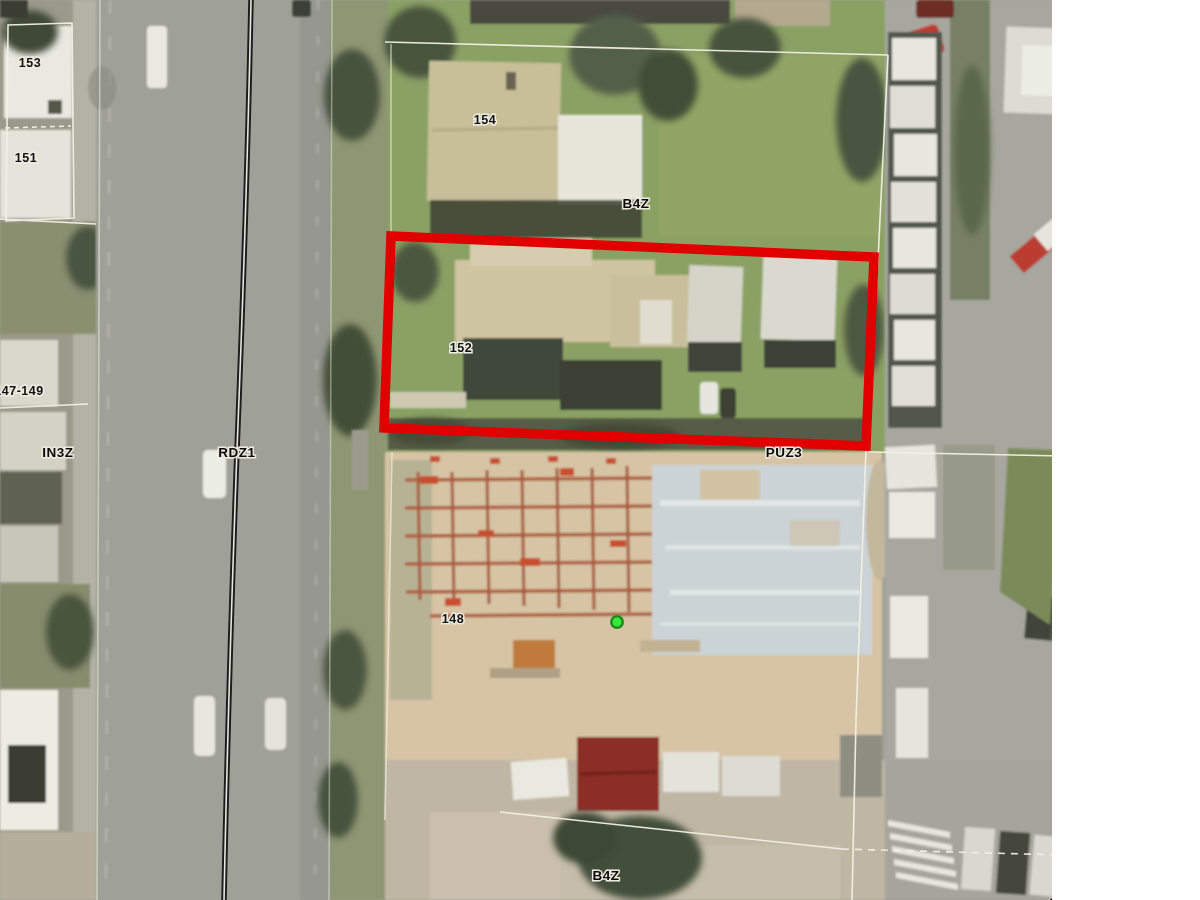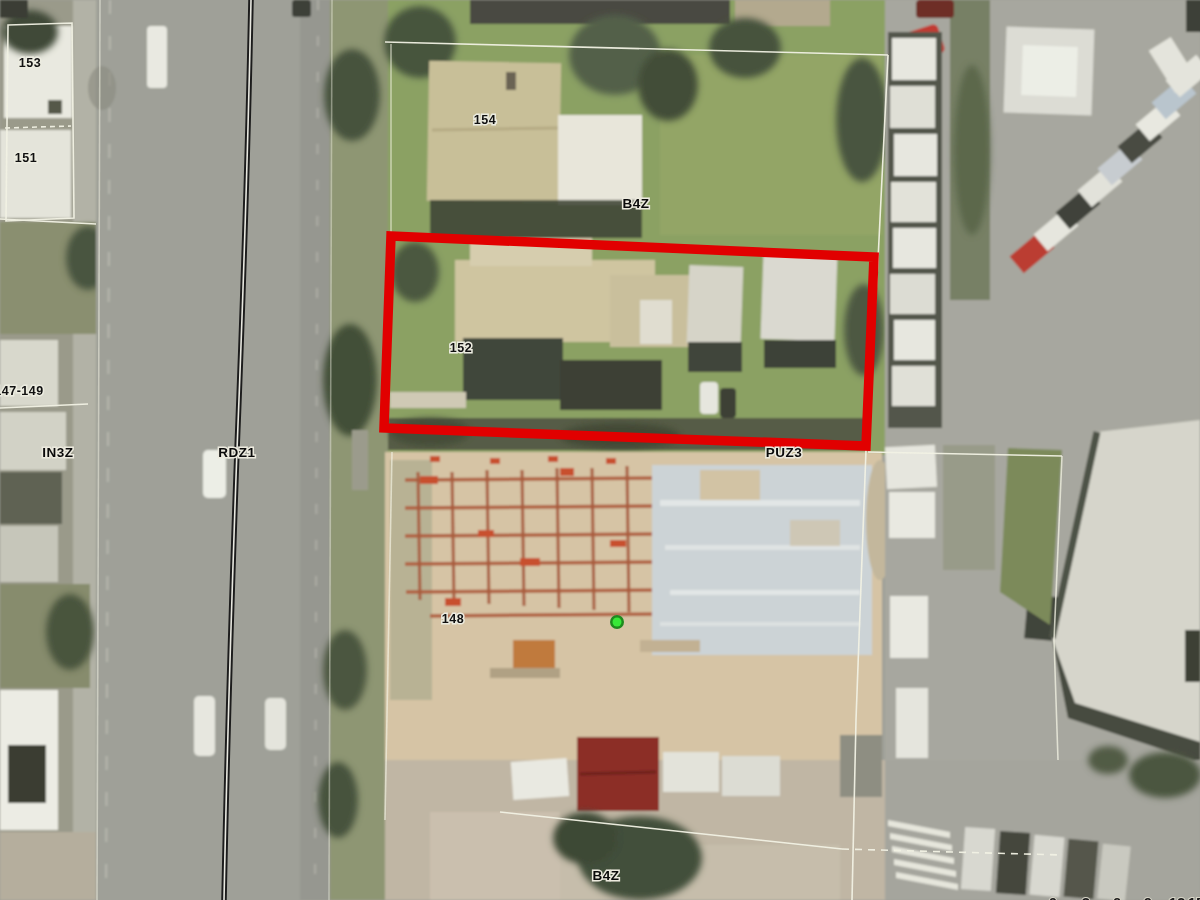--- a/index.html
+++ b/index.html
@@ -1,16 +1,16 @@
 <!DOCTYPE html>
 <html><head>
 <meta charset="utf-8">
 <style>
   html,body{margin:0;padding:0;background:#ffffff;}
-  .stage{position:relative;width:1200px;height:900px;overflow:hidden;background:#9fa098;}
+  .stage{position:relative;width:1052px;height:900px;overflow:hidden;background:#9fa098;}
   svg{display:block;}
   .maplabel{
     font-family:"Liberation Sans","DejaVu Sans",sans-serif;
     font-weight:bold;font-size:12.5px;fill:#101010;
     stroke:#ecece0;stroke-width:3px;paint-order:stroke;
     text-anchor:middle;letter-spacing:0.5px;
   }
   .zlabel{
     font-family:"Liberation Sans","DejaVu Sans",sans-serif;
     font-weight:bold;font-size:13.5px;fill:#0a0a0a;

